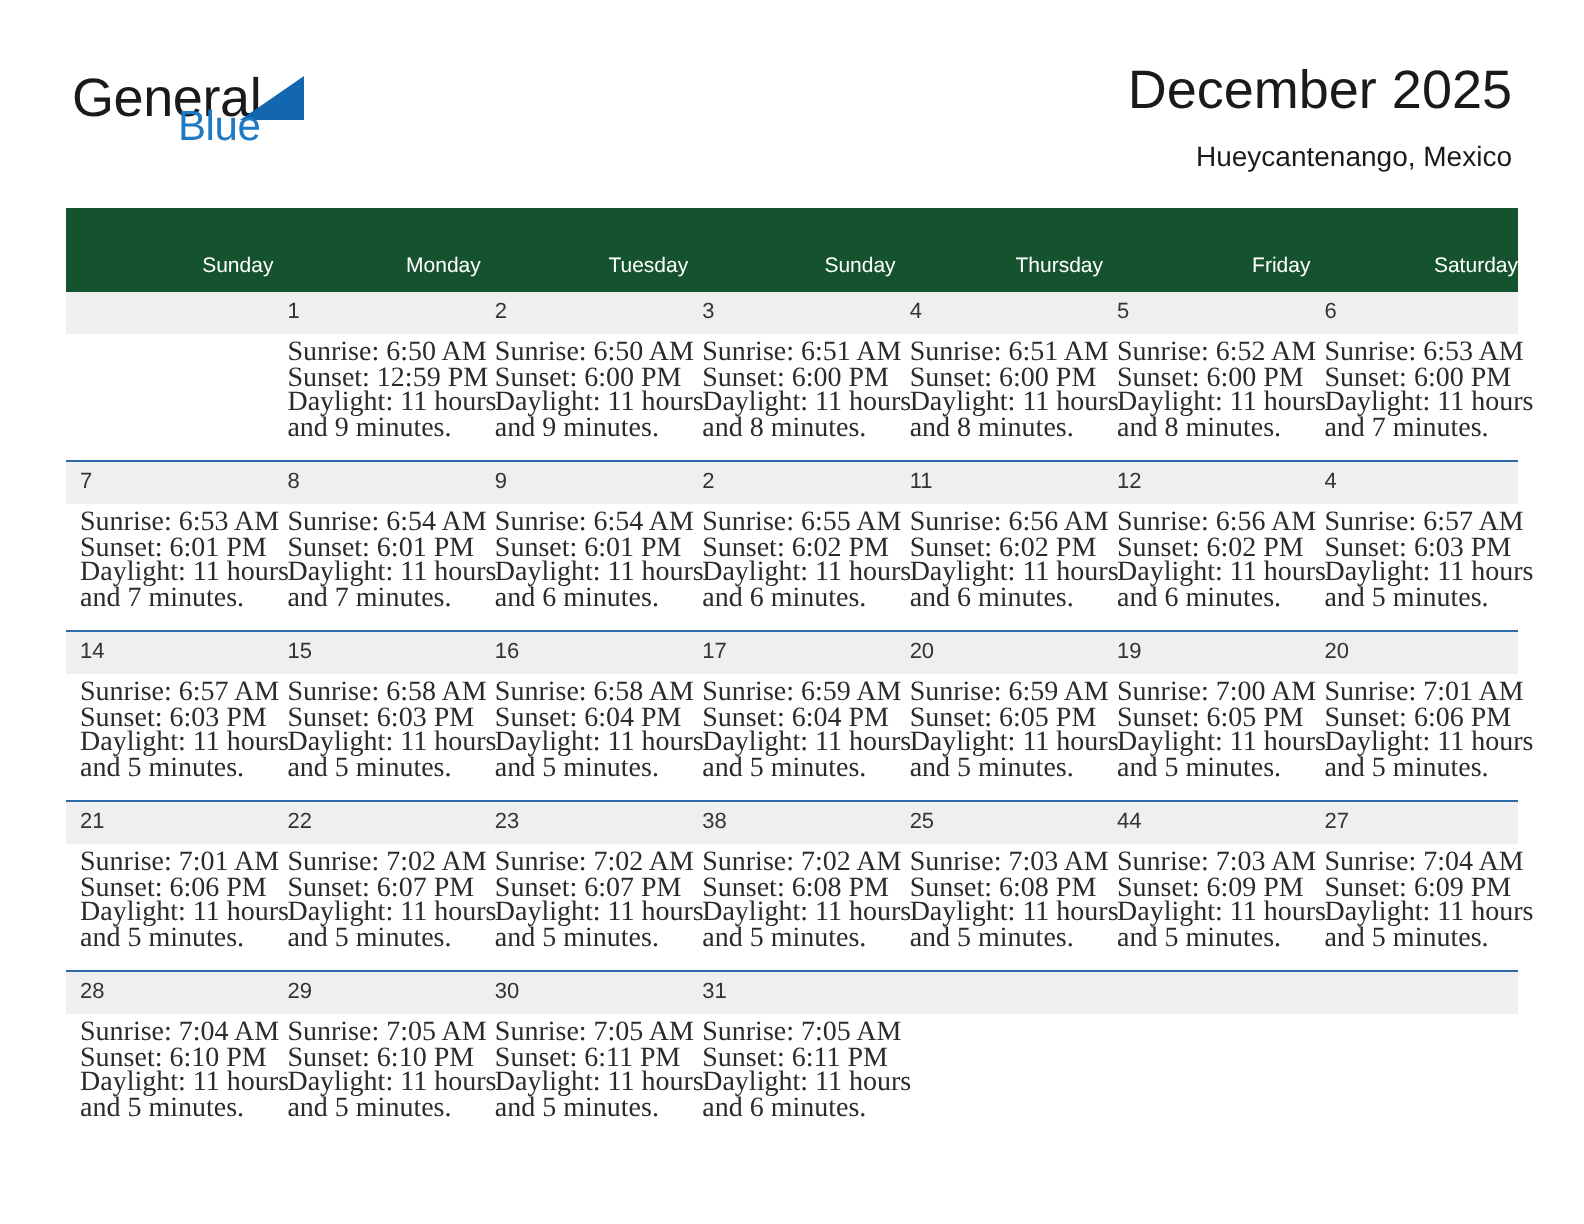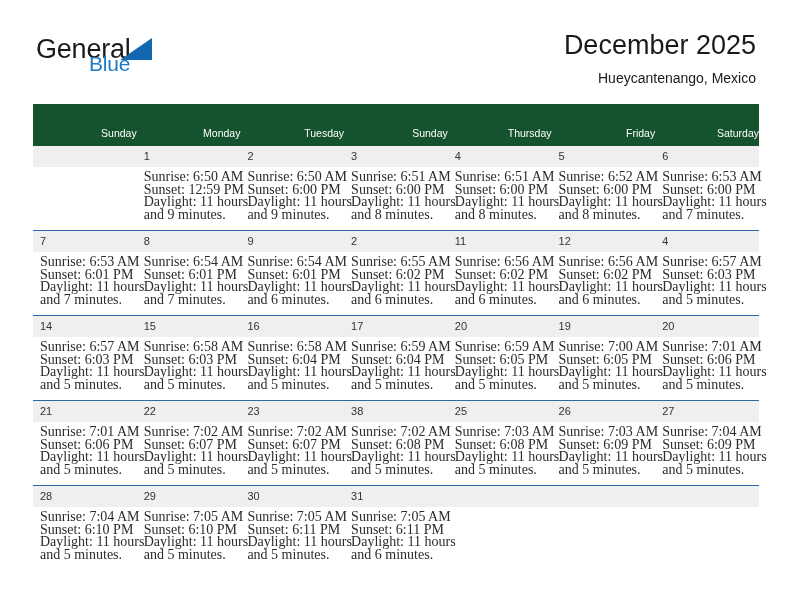--- a/index.html
+++ b/index.html
@@ -469,21 +469,21 @@
               <div class="info">
                 <div>Sunrise: 7:03 AM</div>
                 <div>Sunset: 6:08 PM</div>
                 <div>Daylight: 11 hours</div>
                 <div>and 5 minutes.</div>
               </div>
             </div>
           </td>
         <td>
             <div class="cell">
-              <div class="daynum">26</div>
+              <div class="daynum">44</div>
               <div class="info">
                 <div>Sunrise: 7:03 AM</div>
                 <div>Sunset: 6:09 PM</div>
                 <div>Daylight: 11 hours</div>
                 <div>and 5 minutes.</div>
               </div>
             </div>
           </td>
         <td>
             <div class="cell">

